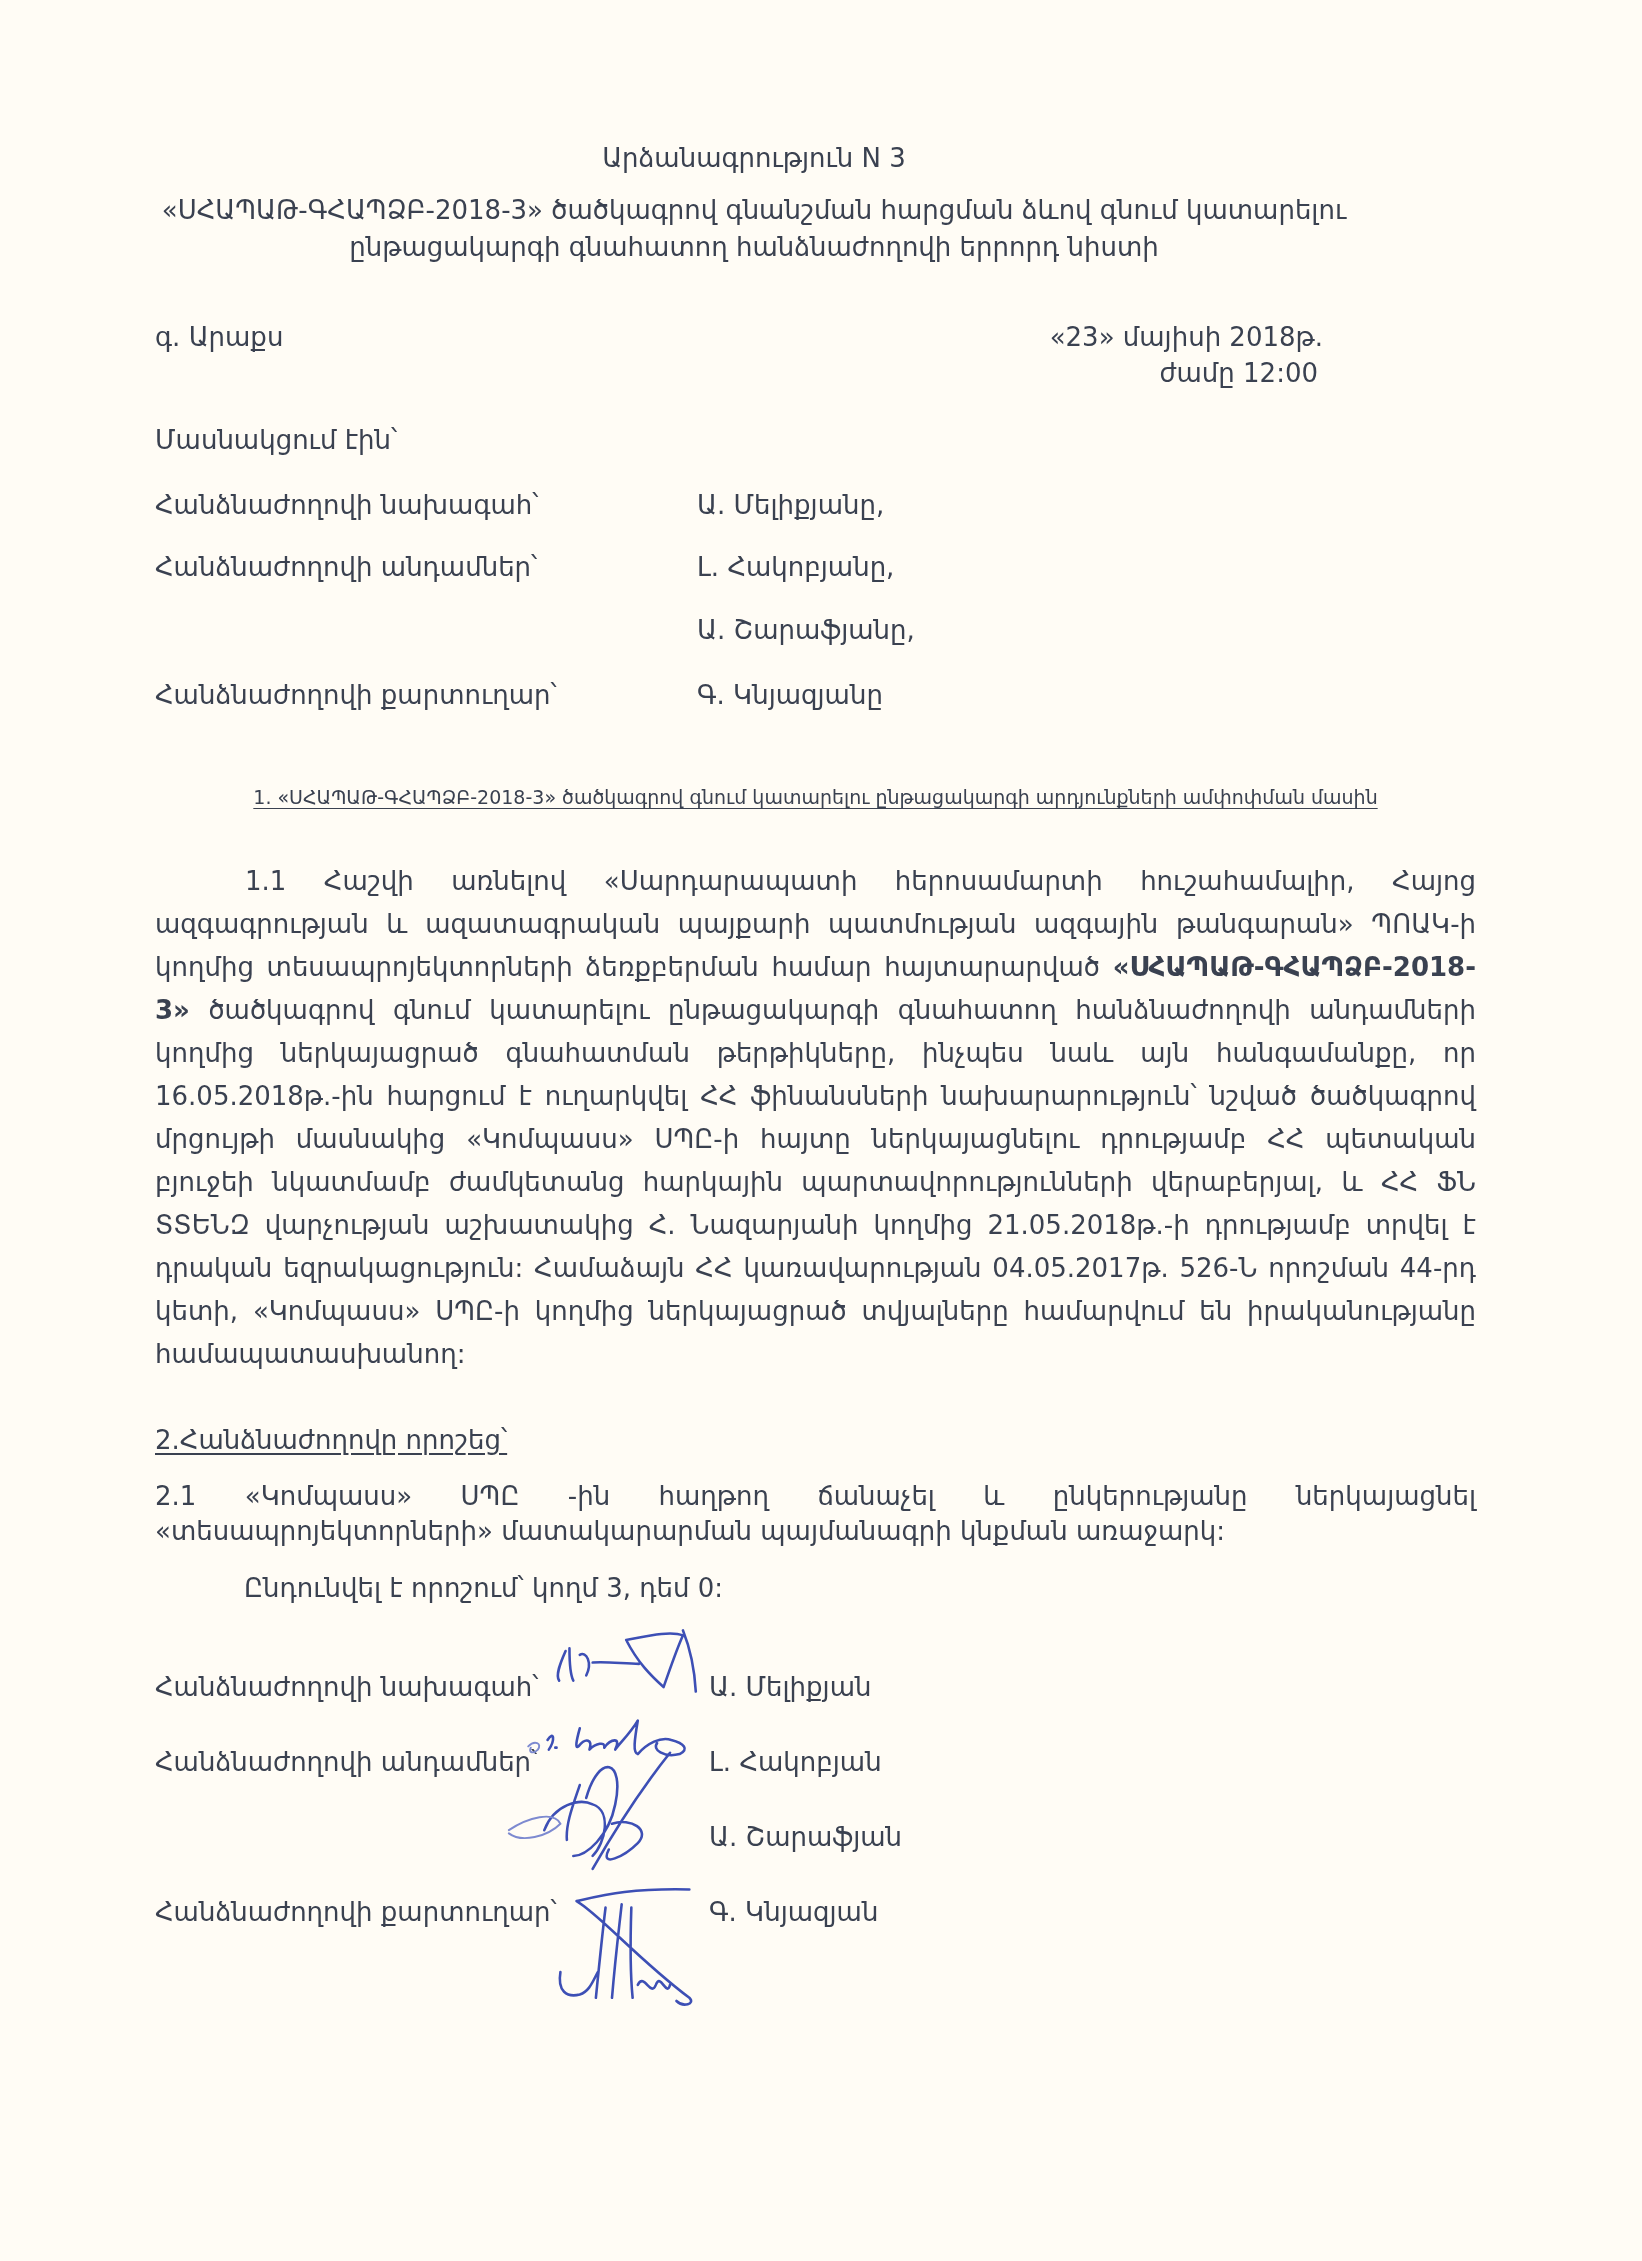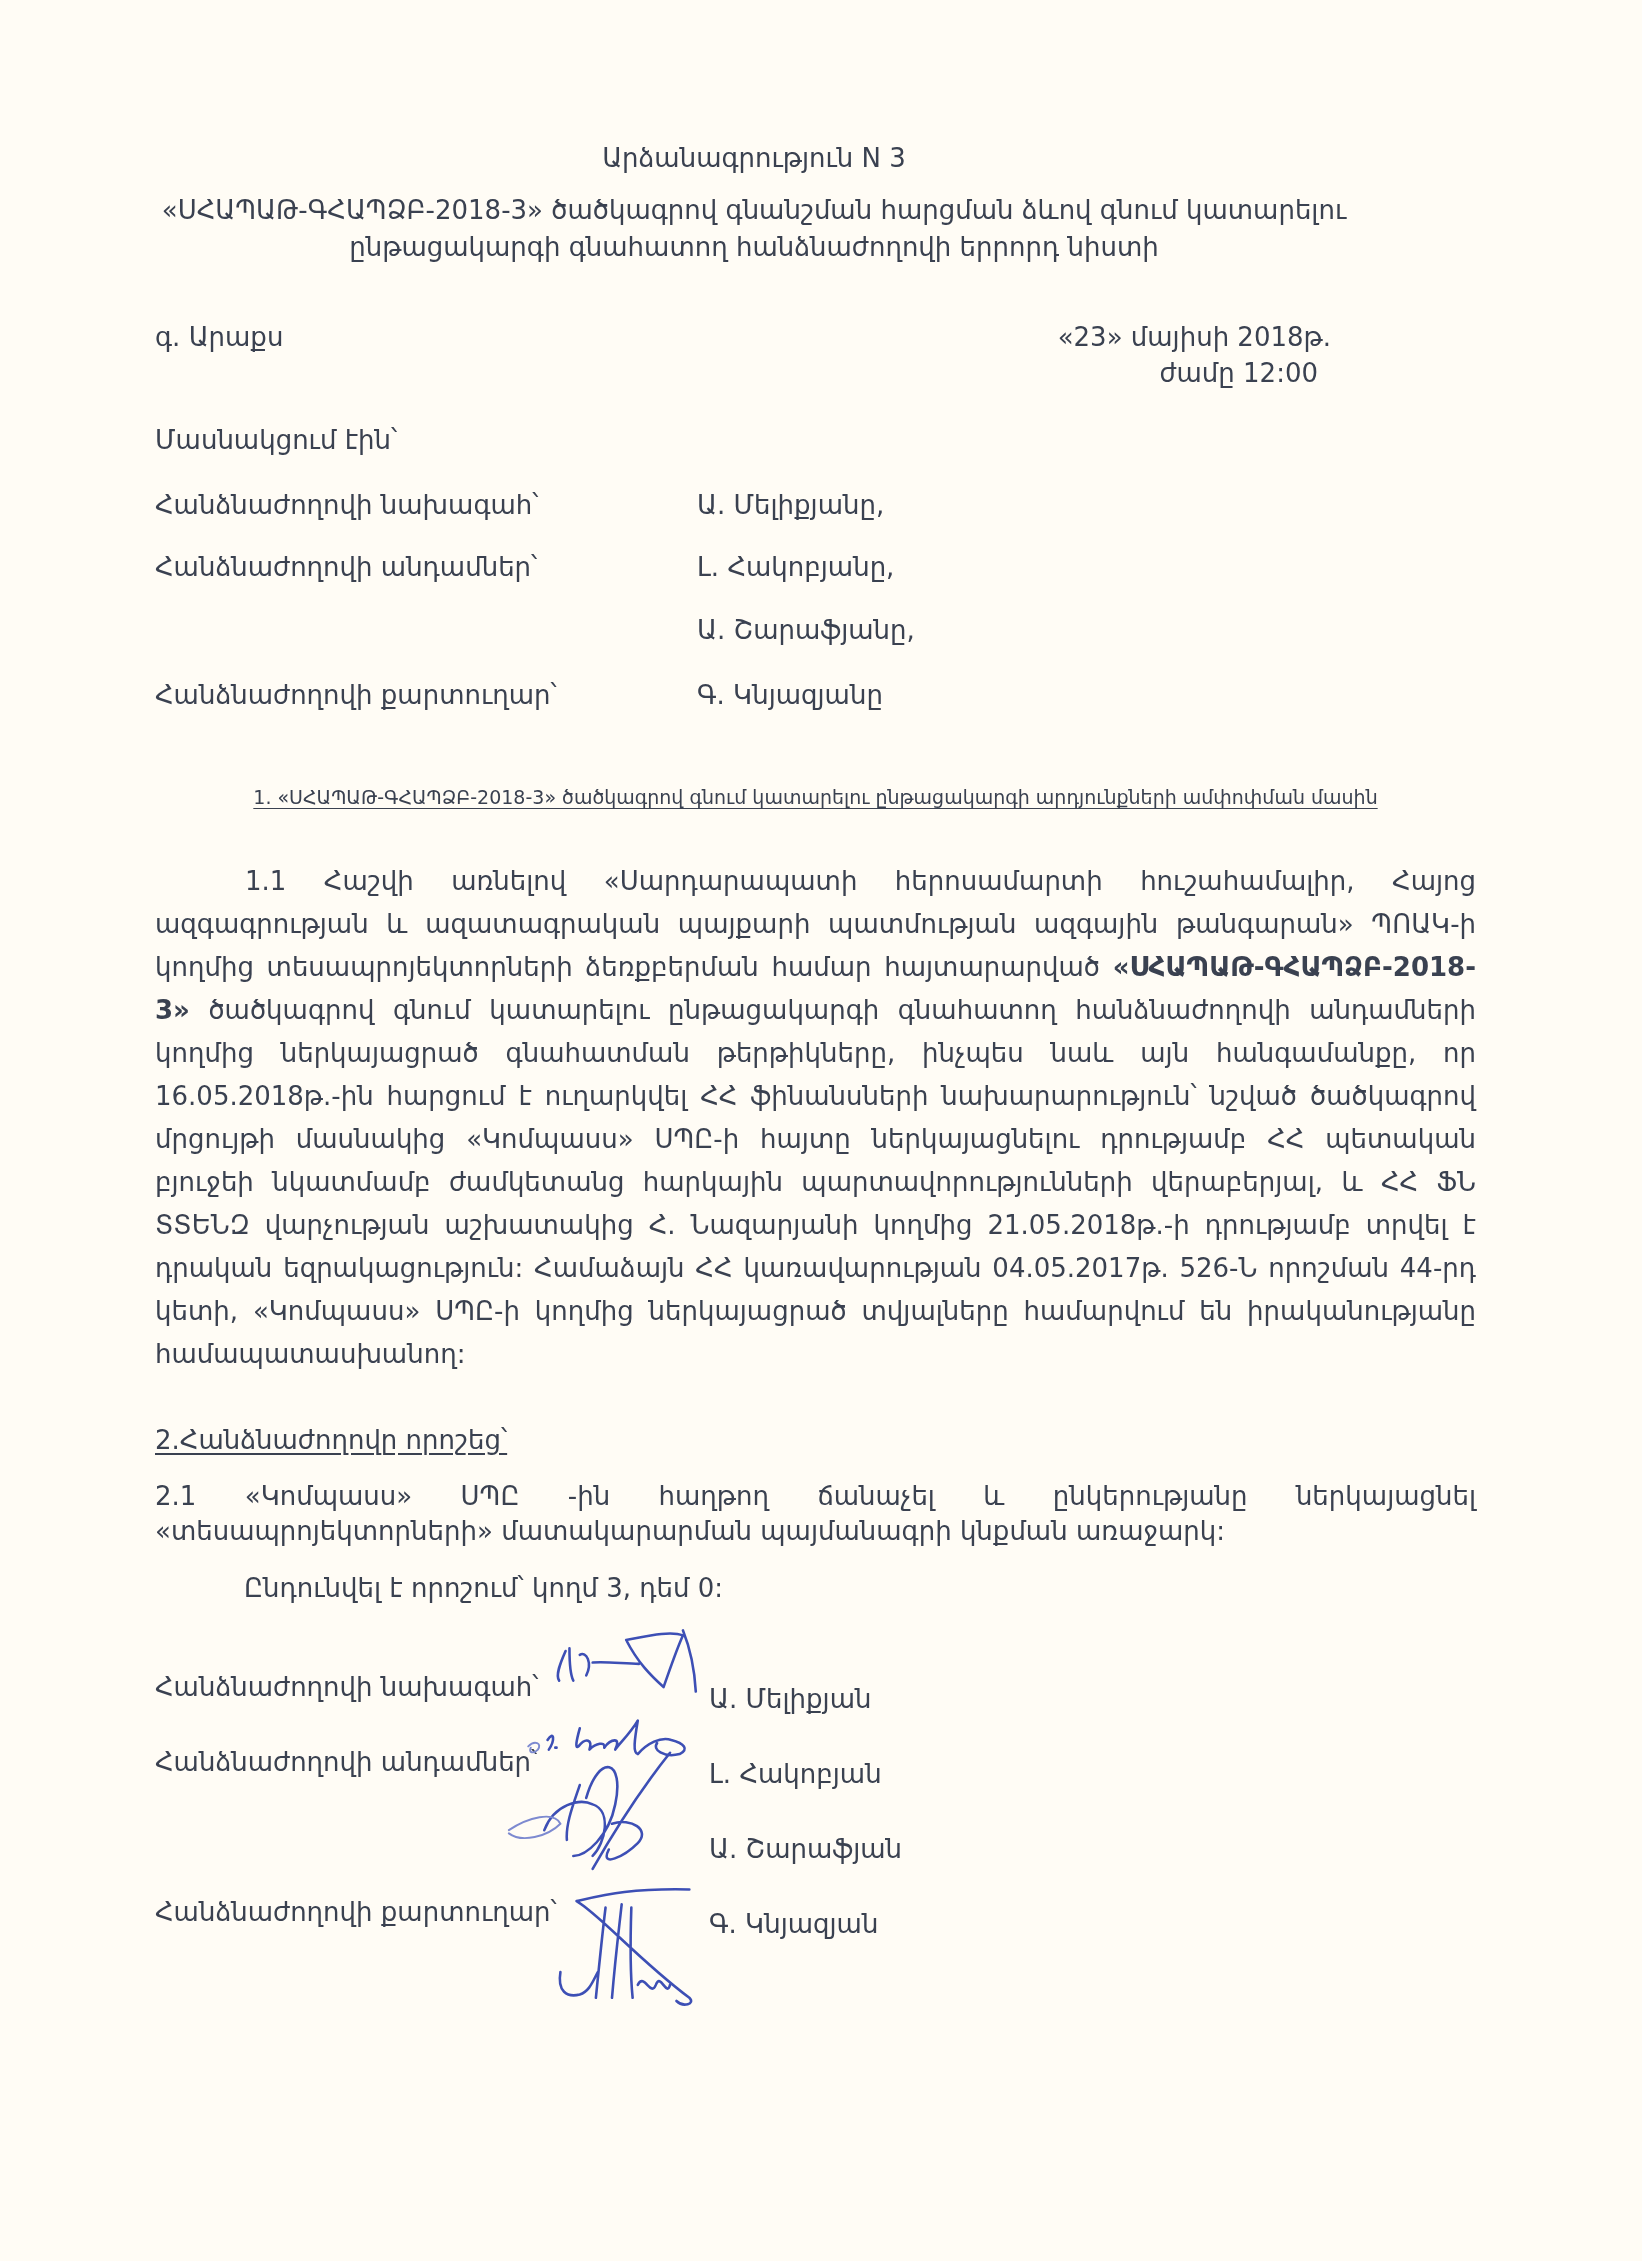--- a/index.html
+++ b/index.html
@@ -28,21 +28,21 @@
       font-size: 26px;
       letter-spacing: 0px;
     }
     .t1 { top: 143px; }
     .t2 { top: 195px; }
     .t3 { top: 232px; }
 
     .abs { position: absolute; font-size: 26px; white-space: nowrap; }
 
     .place { left: 155px; top: 322px; }
-    .date { right: 312px; top: 322px; text-align: left; }
+    .date { right: 320px; top: 322px; text-align: left; }
     .time { right: 325px; top: 358px; text-align: right; }
 
     .present { left: 155px; top: 425px; }
 
     .role { left: 155px; }
     .name { left: 697px; }
     .r1 { top: 490px; }
     .r2 { top: 552px; }
     .r3 { top: 615px; }
     .r4 { top: 680px; }
@@ -85,21 +85,21 @@
       line-height: 35px;
       text-align: justify;
     }
     .vote {
       position: absolute;
       left: 244px; top: 1573px;
       font-size: 26px;
     }
 
     .sig-role { left: 155px; }
-    .sig-name { left: 709px; margin-top: 12px; }
+    .sig-name { left: 709px; }
     .s1 { top: 1672px; }
     .s2 { top: 1747px; }
     .s3 { top: 1822px; }
     .s4 { top: 1897px; }
 
     .signatures {
       position: absolute;
       left: 483px; top: 1611px;
       width: 258px; height: 419px;
     }

